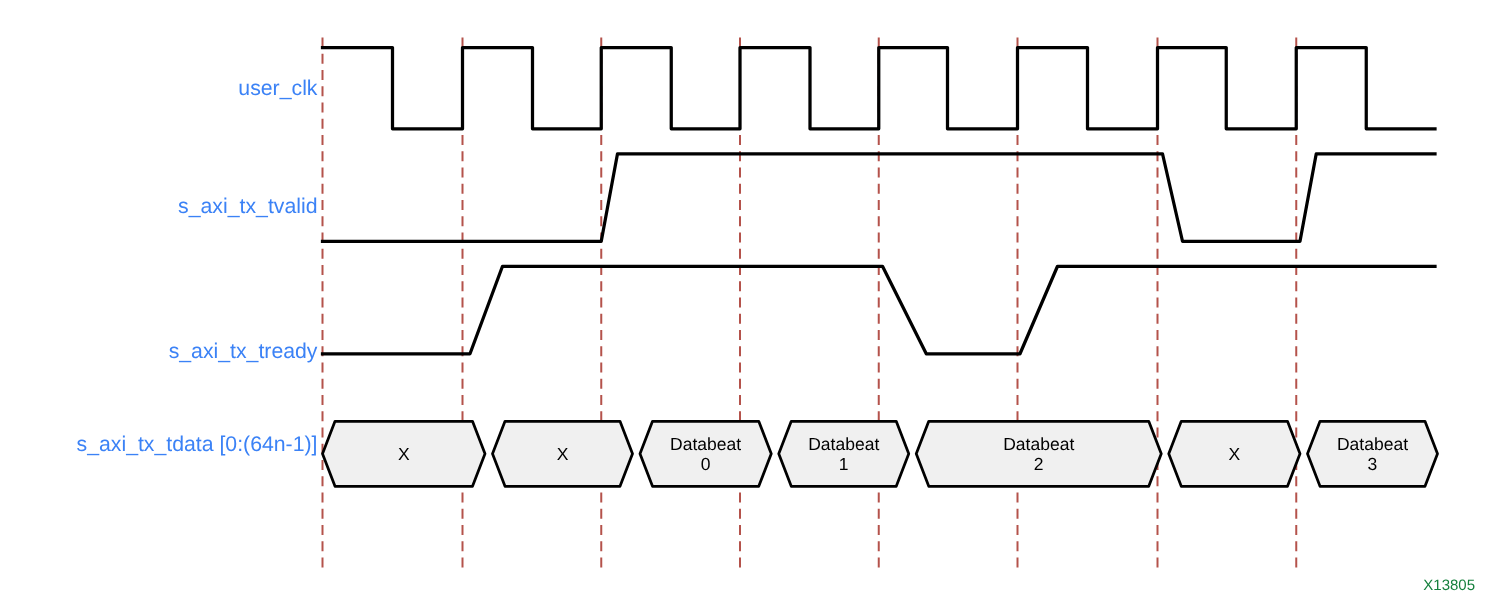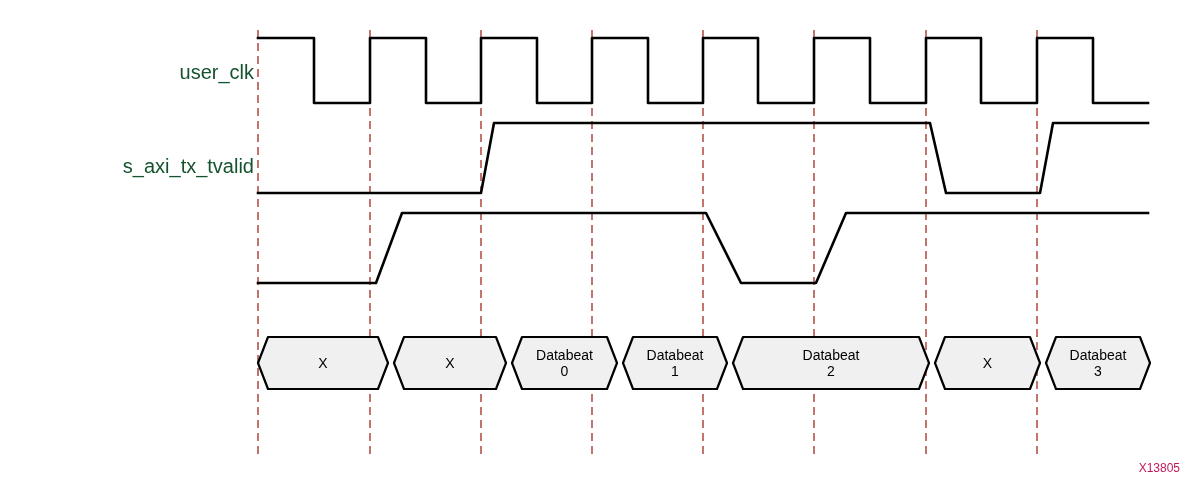--- a/index.html
+++ b/index.html
@@ -7,34 +7,34 @@
     position:relative;
     width:1194px;height:493px;
     background:#ffffff;
     font-family:"Liberation Sans", sans-serif;
     overflow:hidden;
   }
   .diagram svg{position:absolute;left:0;top:0;}
   .sig-label{
     position:absolute;
     right:940px;              
-    font-size:20px;
-    color:#14532d;
+    font-size:17px;
+    color:#3b82f6;
     white-space:nowrap;
     text-align:center;
   }
   #lbl-clk{top:61px;}
   #lbl-tvalid{top:155px;}
   #lbl-tready{top:271px;}
   #lbl-tdata{top:346px;}
   .fig-id{
     position:absolute;
     right:14px;top:461px;
     font-size:12px;
-    color:#be185d;
+    color:#15803d;
   }
 </style>
 </head>
 <body>
 
 <div class="diagram">
   <svg id="wave-svg" width="1194" height="493" viewBox="0 0 1194 493">
       <line x1="258" y1="30" x2="258" y2="457" stroke="#b4524b" stroke-width="1.6" stroke-dasharray="8 5"></line>
       <line x1="370" y1="30" x2="370" y2="457" stroke="#b4524b" stroke-width="1.6" stroke-dasharray="8 5"></line>
       <line x1="481" y1="30" x2="481" y2="457" stroke="#b4524b" stroke-width="1.6" stroke-dasharray="8 5"></line>
@@ -59,16 +59,18 @@
       <path d="M 935 363 L 945 337 L 1030 337 L 1040 363 L 1030 389 L 945 389 Z" fill="#f0f0f0" stroke="#000000" stroke-width="2.2" stroke-linejoin="round"></path>
       <text x="987.5" text-anchor="middle" font-size="14" font-family="&quot;Liberation Sans&quot;, sans-serif" fill="#000000" y="368">X</text>
       <path d="M 1046 363 L 1056 337 L 1140 337 L 1150 363 L 1140 389 L 1056 389 Z" fill="#f0f0f0" stroke="#000000" stroke-width="2.2" stroke-linejoin="round"></path>
       <text x="1098" text-anchor="middle" font-size="14" font-family="&quot;Liberation Sans&quot;, sans-serif" fill="#000000"><tspan x="1098" y="360">Databeat</tspan><tspan x="1098" y="376">3</tspan></text>
     </svg>
 
   <div class="sig-label" id="lbl-clk">user_clk</div>
 
   <div class="sig-label" id="lbl-tvalid">s_axi_tx_tvalid</div>
 
+  <div class="sig-label" id="lbl-tready">s_axi_tx_tready</div>
 
+  <div class="sig-label" id="lbl-tdata">s_axi_tx_tdata [0:(64n-1)]</div>
 
   <div class="fig-id">X13805</div>
 </div>
 
 </body></html>

